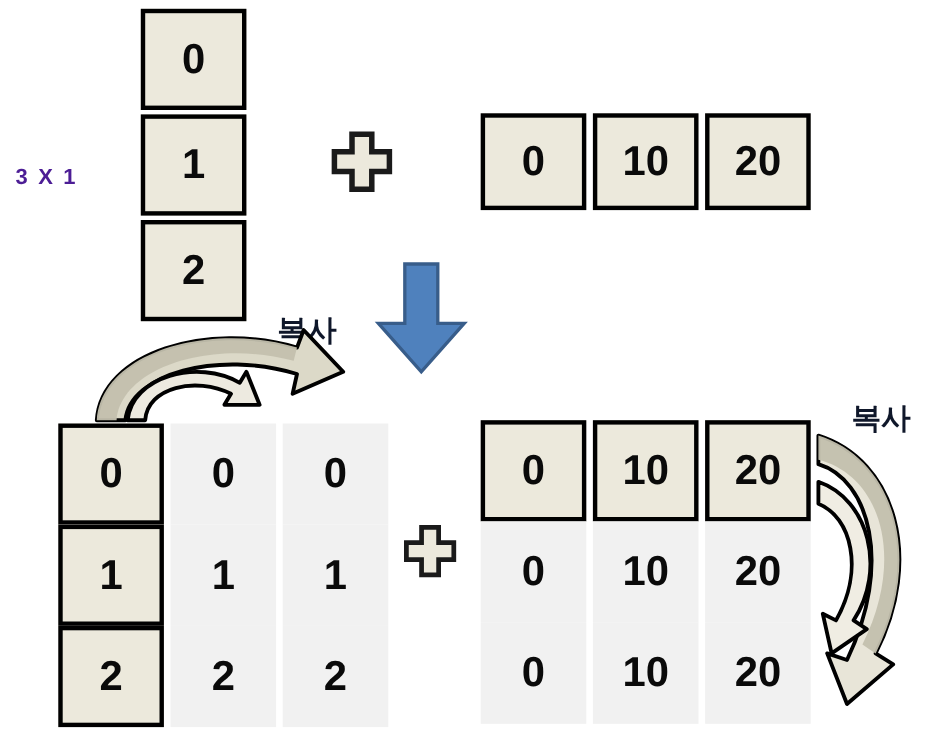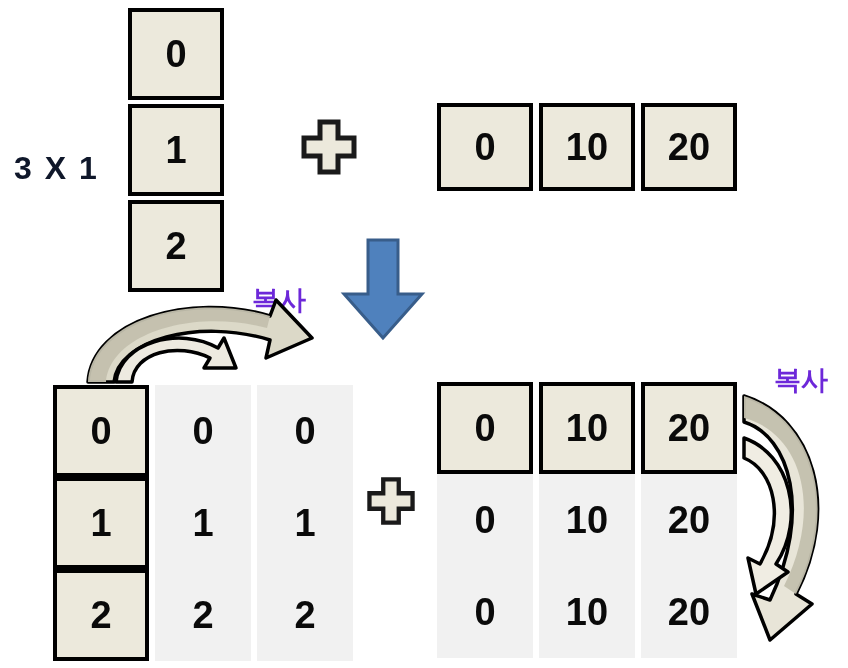--- a/index.html
+++ b/index.html
@@ -35,33 +35,33 @@
     border: 4px solid #000000;
   }
   .cell-copy {
     background: #F1F1F1;
     border: none;
   }
 
   
   .dim-label {
     position: absolute;
-    font-size: 32px;
+    font-size: 20px;
     font-weight: bold;
-    color: #0f172a;
+    color: #4c1d95;
     letter-spacing: 2px;
     white-space: nowrap;
   }
 
   
   .copy-label {
     position: absolute;
     font-size: 27px;
     font-weight: bold;
-    color: #6d28d9;
+    color: #0f172a;
     white-space: nowrap;
   }
 
   
   .plus {
     position: absolute;
   }
   .plus svg { display: block; }
 
   

